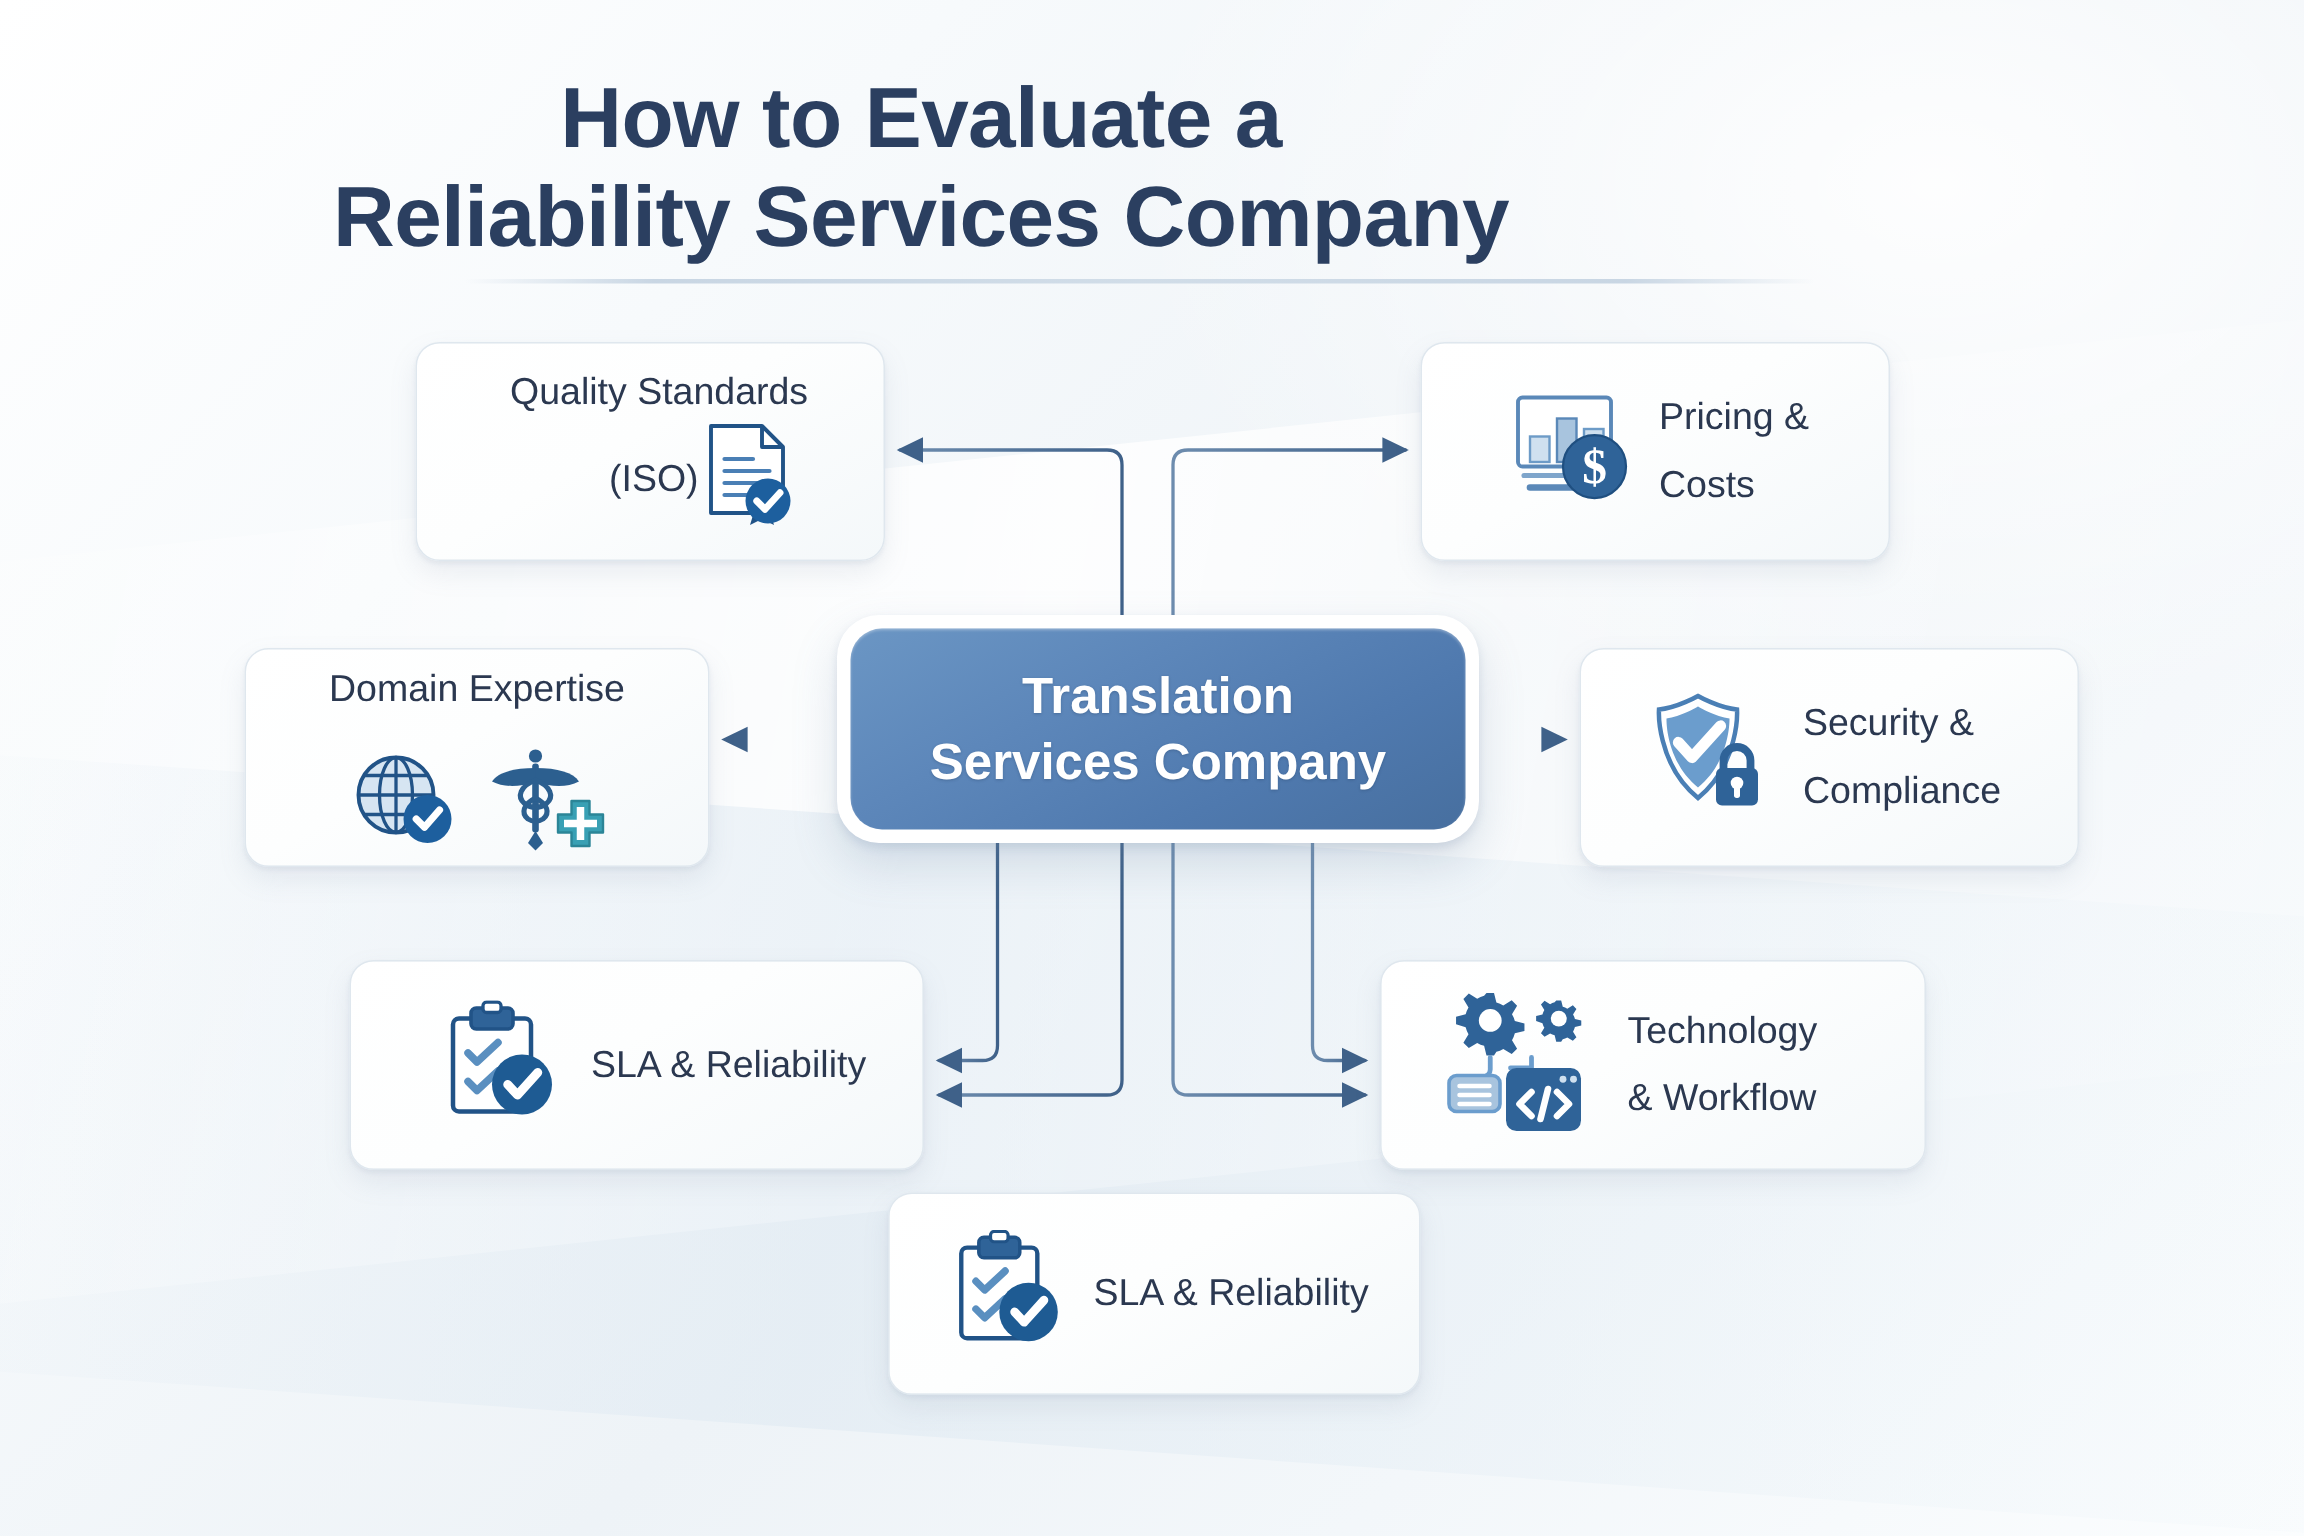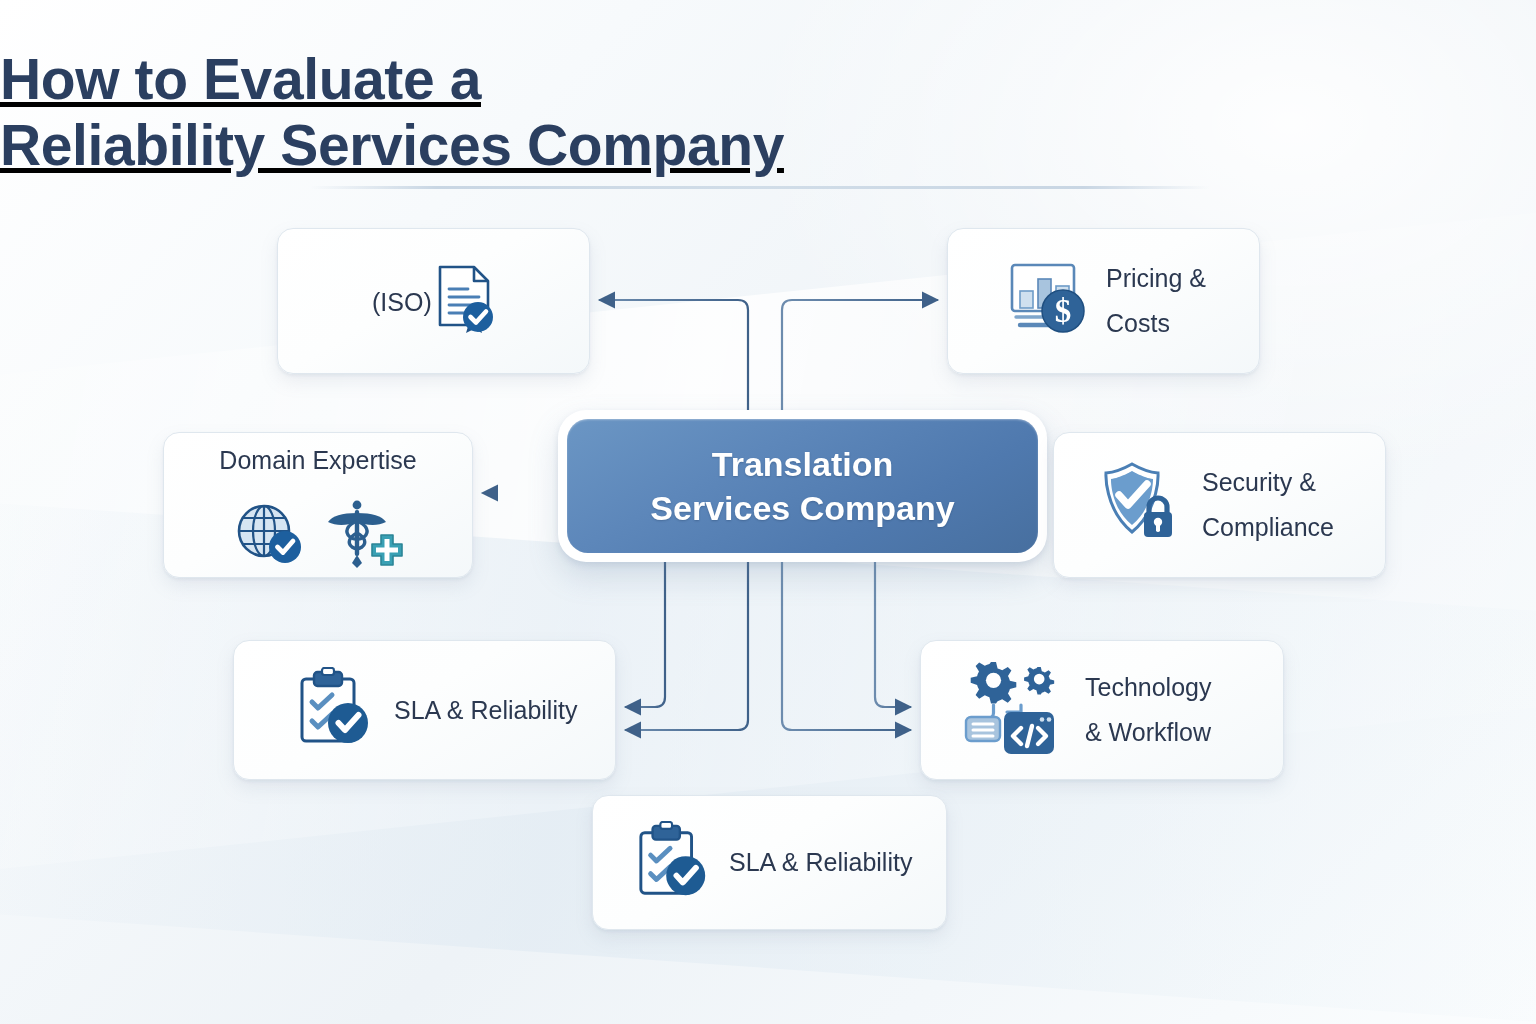--- a/index.html
+++ b/index.html
@@ -50,23 +50,22 @@
     background: radial-gradient(ellipse at 60% 40%, rgba(255,255,255,0.9) 0%, rgba(255,255,255,0) 70%);
     pointer-events: none;
   }
 
   
   #title-block {
     position: absolute;
     left: 0;
     top: 46px;
     width: 1228px;
-    text-align: left;
+    text-align: center;
     pointer-events: none;
-    text-decoration: underline;
   }
   .title-line {
     color: #2b3f60;
     font-weight: bold;
     font-size: 57px;
     line-height: 66px;
     letter-spacing: -0.4px;
     white-space: nowrap;
   }
   #title-rule {
@@ -115,21 +114,21 @@
     line-height: 45px;
     font-weight: normal;
     white-space: pre-line;
   }
   .card-icon { flex: 0 0 auto; display: block; }
 
   
   #card-quality { left: 277px; top: 228px; width: 313px; height: 146px; }
   #card-quality .card-inner { flex-direction: column; align-items: center; gap: 0; }
   #card-quality .q-row1 { color:#2b3850; font-size:25px; line-height:34px; align-self:flex-start; margin-left:42px;}
-  #card-quality .q-row2 { display:flex; align-items:center; margin-top:2px; align-self:flex-start; margin-left:74px;}
+  #card-quality .q-row2 { display:flex; align-items:center; margin-top:2px; align-self:flex-start; margin-left:108px;}
 
   #card-pricing { left: 947px; top: 228px; width: 313px; height: 146px; }
   #card-pricing .card-inner { gap: 16px; justify-content: flex-start; padding-left: 38px; }
 
   #card-domain { left: 163px; top: 432px; width: 310px; height: 146px; }
   #card-domain .card-inner { flex-direction: column; align-items: center; gap: 16px; }
   #card-domain .d-icons { display: flex; align-items: center; gap: 18px; }
 
   #card-security { left: 1053px; top: 432px; width: 333px; height: 146px; }
   #card-security .card-inner { justify-content: flex-start; padding-left: 22px; }
@@ -141,21 +140,21 @@
   #card-tech .card-inner { gap: 18px; justify-content: flex-start; padding-left: 22px; }
 
   #card-sla-bottom { left: 592px; top: 795px; width: 355px; height: 135px; }
   #card-sla-bottom .card-inner { gap: 16px; justify-content: flex-start; padding-left: 22px; }
 
   
   #center-node {
     position: absolute;
     left: 558px;
     top: 410px;
-    width: 489px;
+    width: 428px;
     height: 152px;
     border-radius: 28px;
     background: #ffffff;
     box-shadow:
       0 3px 6px rgba(110,135,165,0.18),
       0 14px 30px rgba(110,135,165,0.22);
     padding: 9px;
     box-sizing: border-box;
   }
   #center-node-face {
@@ -224,20 +223,21 @@
 
   <div id="center-node">
     <div id="center-node-face">
       <div class="center-line">Translation</div>
       <div class="center-line">Services Company</div>
     </div>
   </div>
 
   <div class="card" id="card-quality">
     <div class="card-inner">
+      <div class="q-row1">Quality Standards</div>
       <div class="q-row2">
         <div style="color:#2b3850;font-size:25px;line-height:34px;">(ISO)</div>
         <span class="card-icon">
           <svg width="66" height="74" viewBox="0 0 66 74">
             <path d="M8 4 H42 L56 18 V62 H8 Z" fill="#ffffff" stroke="#215387" stroke-width="2.6" stroke-linejoin="round"></path>
             <path d="M42 4 V18 H56" fill="none" stroke="#215387" stroke-width="2.6" stroke-linejoin="round"></path>
             <g stroke="#4a7fb5" stroke-width="2.8" stroke-linecap="round">
               <line x1="17" y1="26" x2="36" y2="26"></line>
               <line x1="17" y1="34" x2="47" y2="34"></line>
               <line x1="17" y1="42" x2="47" y2="42"></line>

